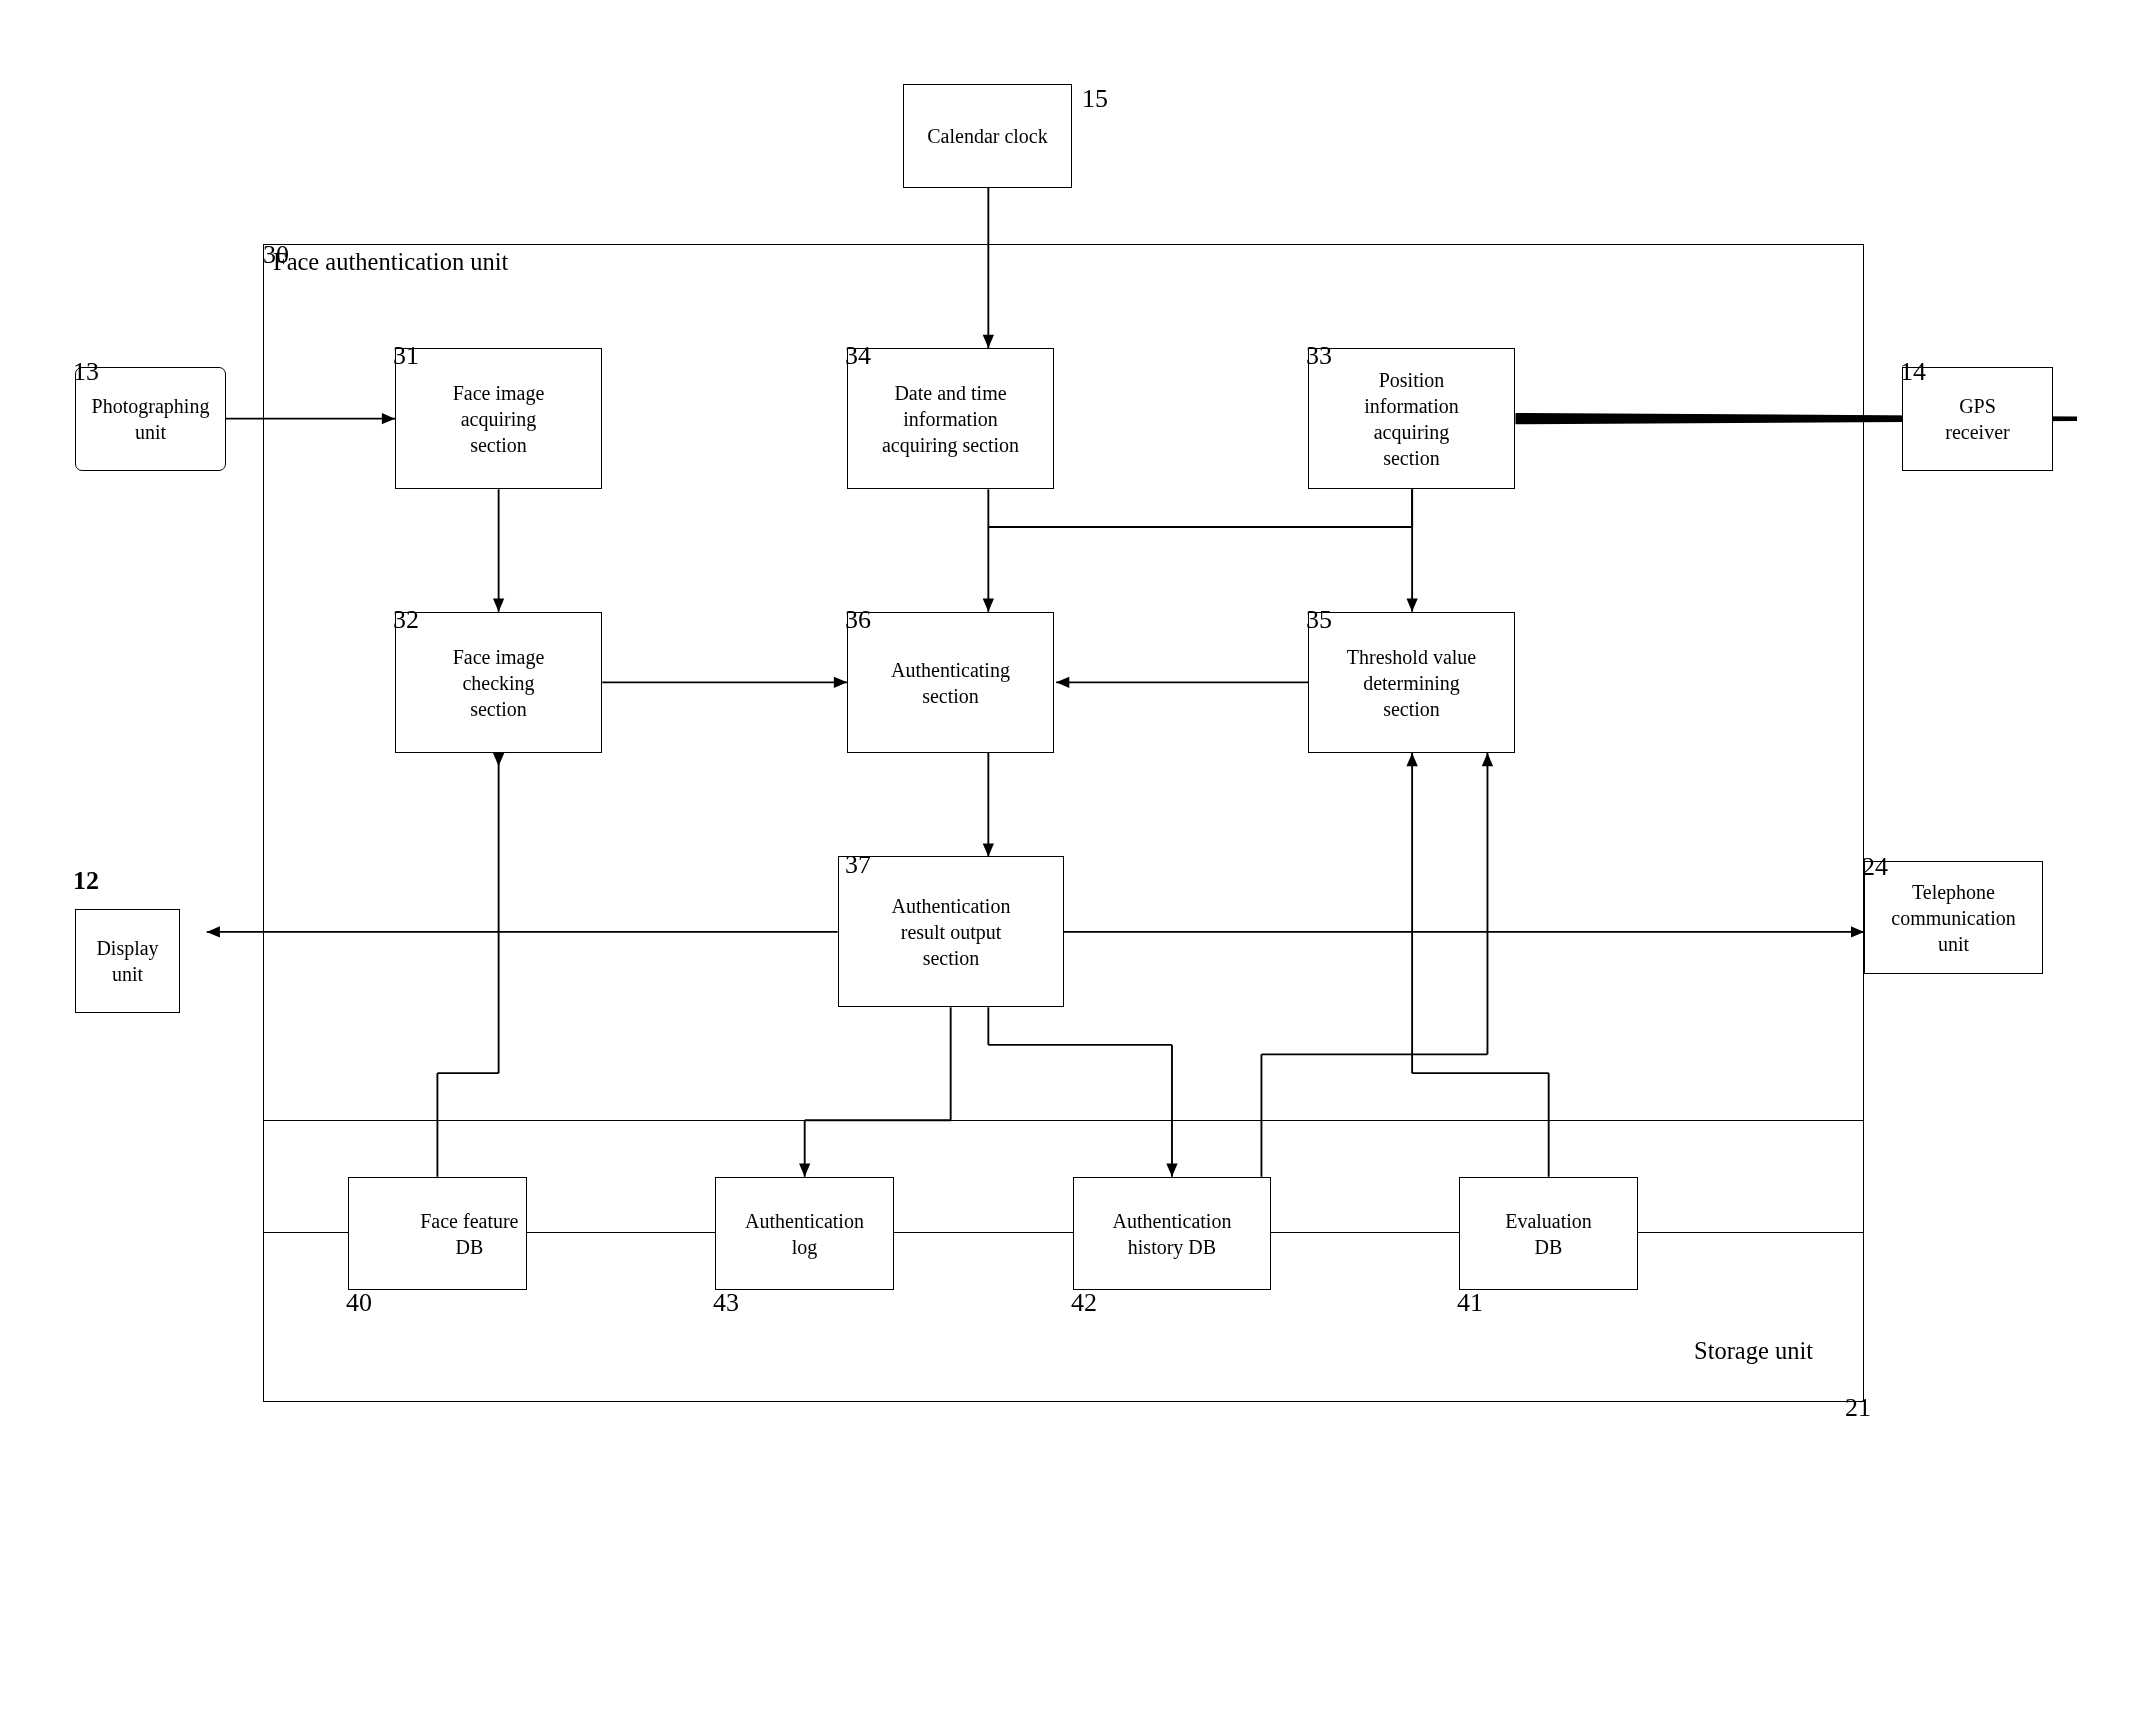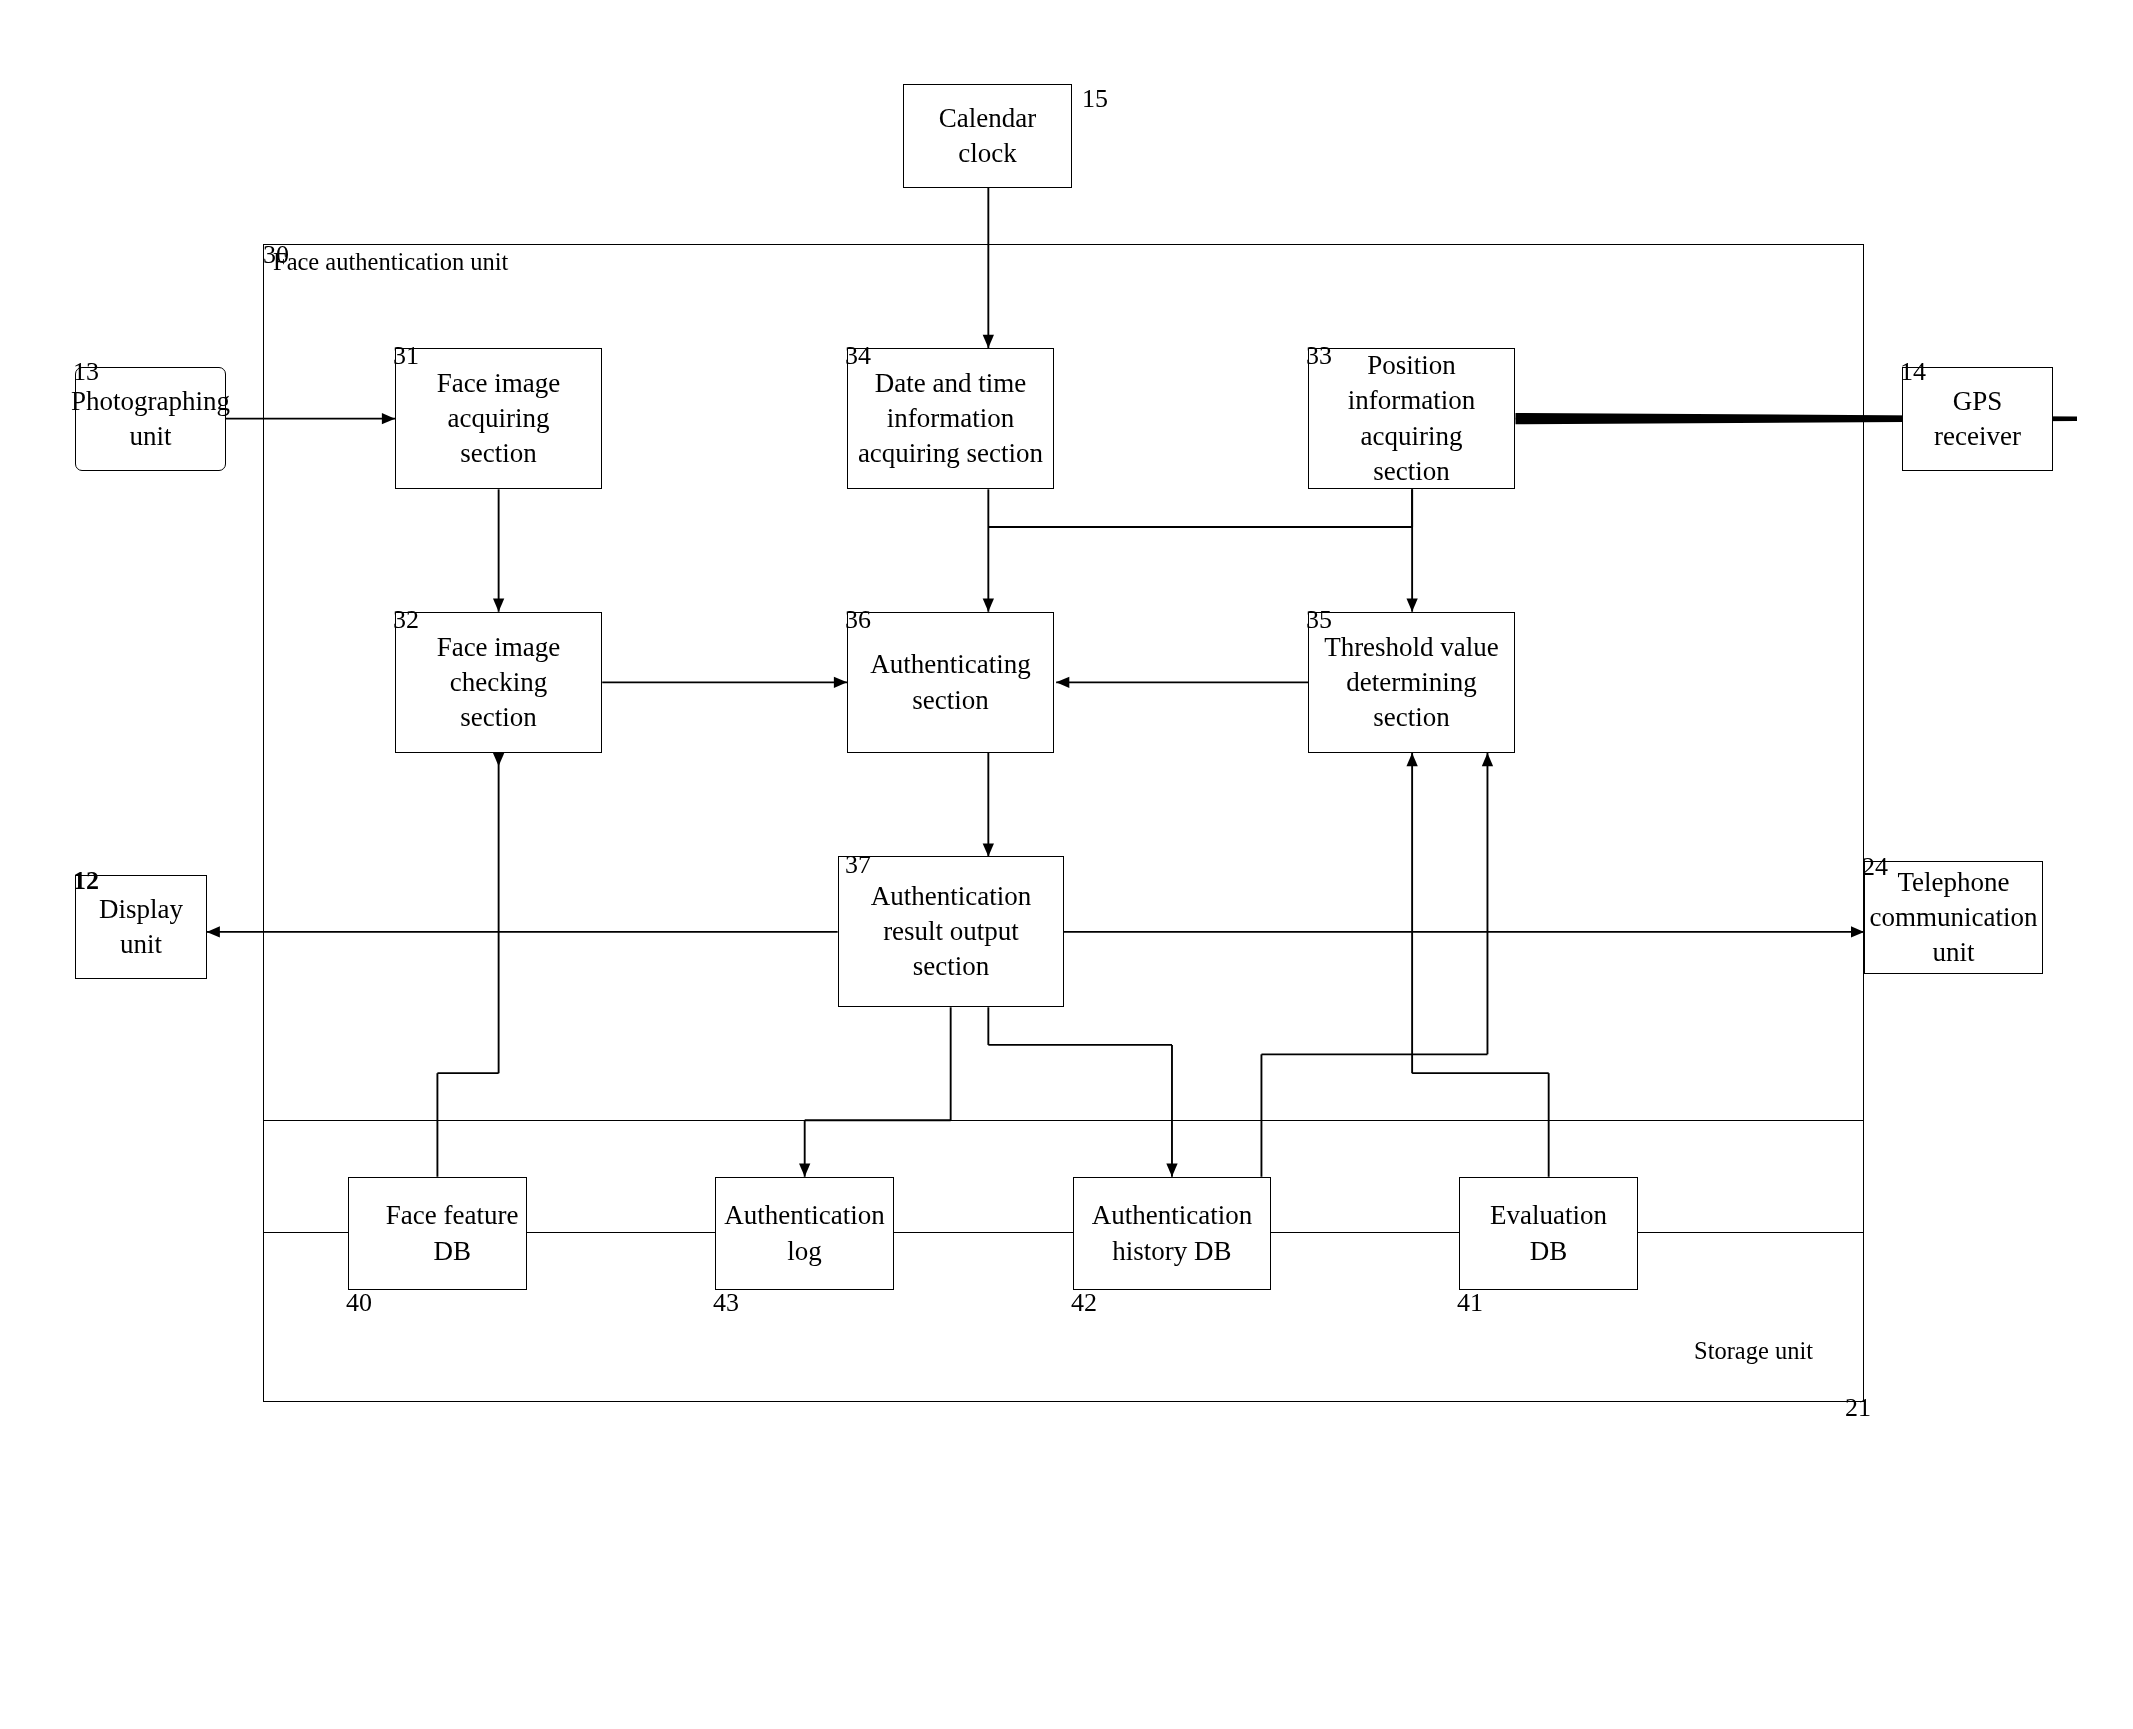--- a/index.html
+++ b/index.html
@@ -22,21 +22,21 @@
 
     
     .box {
       position: absolute;
       border: 1.9px solid #000;
       background: #fff;
       display: flex;
       align-items: center;
       justify-content: center;
       text-align: center;
-      font-size: 27px;
+      font-size: 20px;
       line-height: 1.3;
       padding: 7.5px;
     }
 
     .box-calendar {
       width: 169px;
       height: 104px;
       left: 847px;
       top: 28px;
     }
@@ -157,24 +157,24 @@
     
     .box-photographing {
       width: 151px;
       height: 104px;
       left: 19px;
       top: 311px;
       border-radius: 7px;
     }
 
     .box-display {
-      width: 132px;
+      width: 105px;
       height: 104px;
       left: 19px;
-      top: 819px;
+      top: 853px;
     }
 
     .box-gps {
       width: 151px;
       height: 104px;
       left: 1846px;
       top: 311px;
     }
 
     .box-telephone {

